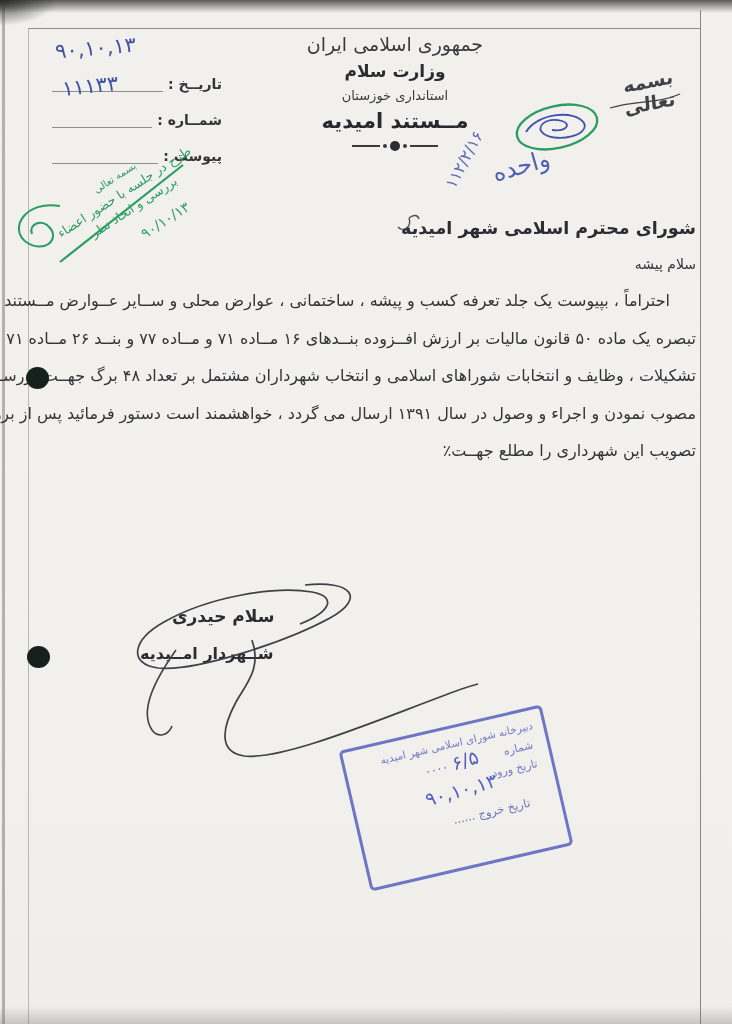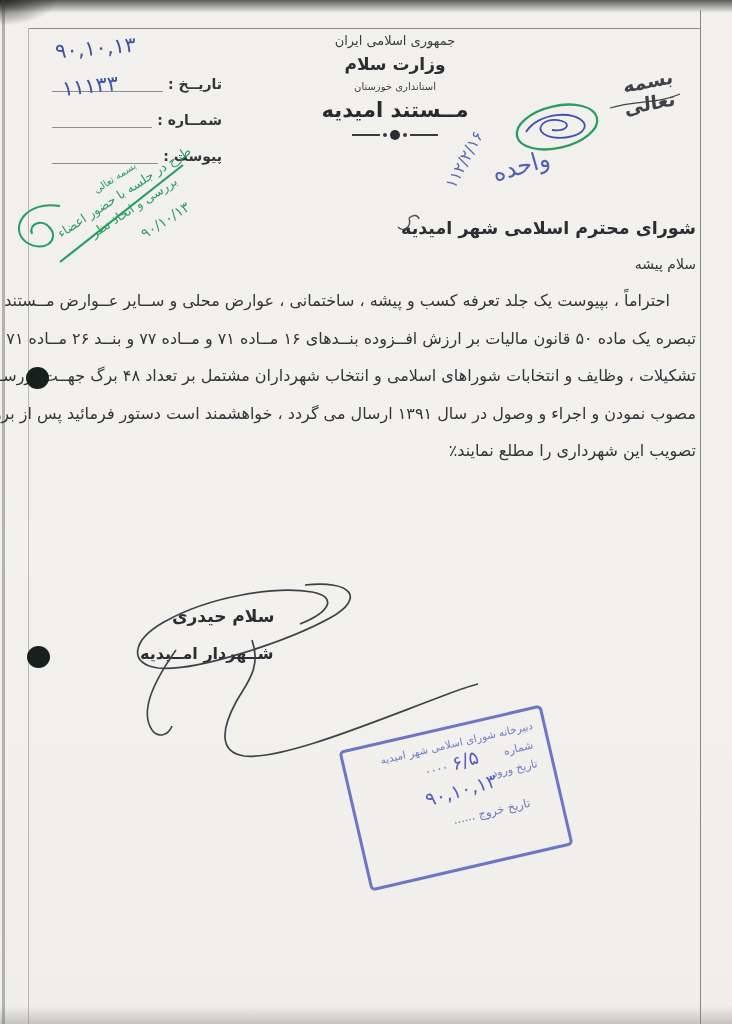--- a/index.html
+++ b/index.html
@@ -19,23 +19,23 @@
     background:radial-gradient(ellipse at 0 0,rgba(30,30,30,.85) 0%,rgba(30,30,30,0) 70%);}
   .scan-left-line{position:absolute;left:2px;top:0;width:3px;height:1024px;background:rgba(60,60,58,.35);}
   .frame-top{position:absolute;left:28px;top:28px;width:673px;height:0;border-top:1.5px solid #8e8e8a;}
   .frame-right{position:absolute;left:700px;top:10px;width:0;height:1014px;border-left:1.6px solid #878783;}
   .frame-left{position:absolute;left:28px;top:28px;width:0;height:996px;border-left:1px solid #b9b9b2;}
   .scan-bottom{position:absolute;left:0;top:1006px;width:732px;height:18px;
     background:linear-gradient(180deg,rgba(120,120,115,0),rgba(120,120,115,.35));}
 
   
   .header{position:absolute;left:295px;top:33px;width:200px;text-align:center;direction:rtl;}
-  .header .h-line1{font-size:13px;color:#3a3b41;letter-spacing:0;}
+  .header .h-line1{font-size:19px;color:#3a3b41;letter-spacing:0;}
   .header .h-line2{font-size:17px;font-weight:bold;color:#2c2d33;margin-top:6px;}
-  .header .h-line3{font-size:10px;color:#3a3b41;margin-top:7px;}
+  .header .h-line3{font-size:13px;color:#3a3b41;margin-top:7px;}
   .header .h-line4{font-size:21px;font-weight:bold;color:#28292f;margin-top:6px;}
   .divider{margin:8px auto 0;display:flex;align-items:center;justify-content:center;width:86px;}
   .divider .bar{height:2px;background:#3a3b41;flex:1;}
   .divider .sdot{width:4px;height:4px;background:#3a3b41;border-radius:50%;margin:0 3px;}
   .divider .bdot{width:10px;height:10px;background:#2c2d33;border-radius:50%;}
 
   
   .besmele{position:absolute;left:598px;top:70px;width:102px;direction:rtl;text-align:center;
     font-size:19px;font-weight:bold;color:#404249;
     transform:rotate(-11deg) skewX(-6deg);}
@@ -157,21 +157,21 @@
   <div class="blue blue-word hand">واحده</div>
 
   <div class="addressee">شورای محترم اسلامی شهر امیدیه</div>
   <div class="salutation">سلام پیشه</div>
 
   <div class="body-block">
     <div class="body-line first">احتراماً ، بپیوست یک جلد تعرفه کسب و پیشه ، ساختمانی ، عوارض محلی و ســایر عــوارض مــستند بــه</div>
     <div class="body-line">تبصره یک ماده ۵۰ قانون مالیات بر ارزش افــزوده بنــدهای ۱۶ مــاده ۷۱ و مــاده ۷۷ و بنــد ۲۶ مــاده ۷۱ قــانون</div>
     <div class="body-line">تشکیلات ، وظایف و انتخابات شوراهای اسلامی و انتخاب شهرداران مشتمل بر تعداد ۴۸ برگ جهــت بررســی</div>
     <div class="body-line">مصوب نمودن و اجراء و وصول در سال ۱۳۹۱ ارسال می گردد ، خواهشمند است دستور فرمائید پس از بررســی و</div>
-    <div class="body-line last">تصویب این شهرداری را مطلع نمایند٪</div>
+    <div class="body-line last">تصویب این شهرداری را مطلع جهــت٪</div>
   </div>
 
   <div class="sig-name">سلام حیدری</div>
   <div class="sig-title">شــهردار امــیدیه</div>
 
   <div class="punch punch1"></div>
   <div class="punch punch2"></div>
 
   <div class="stamp">
     <div class="s-title">دبیرخانه شورای اسلامی شهر امیدیه</div>

